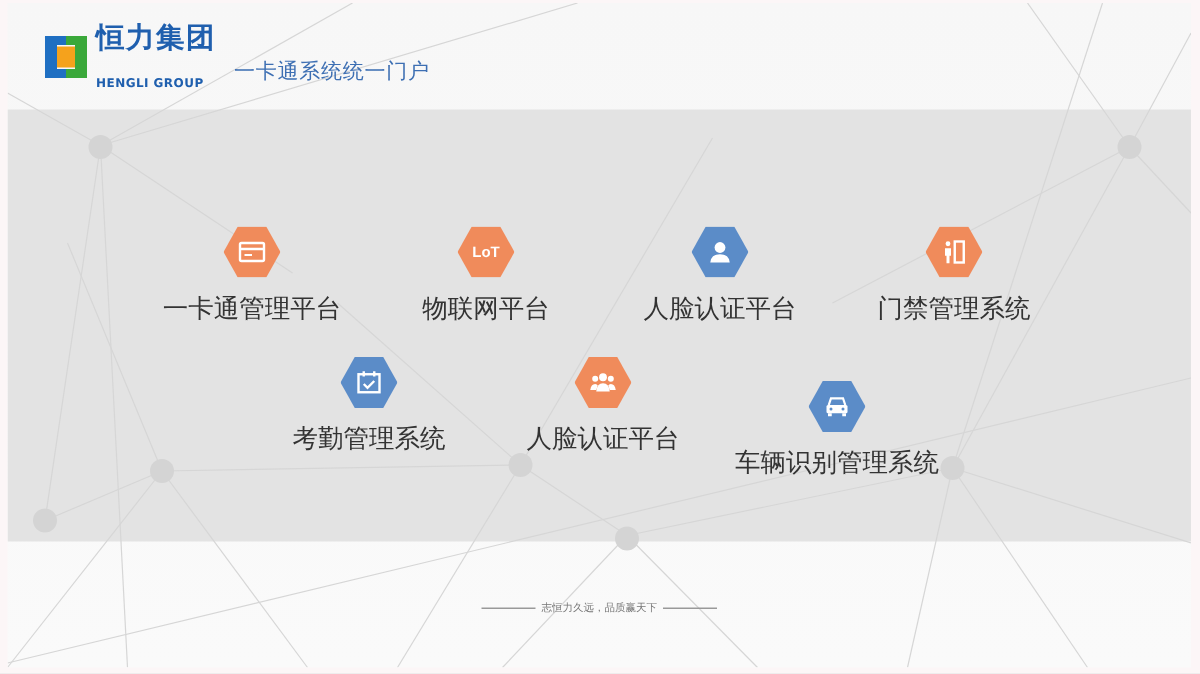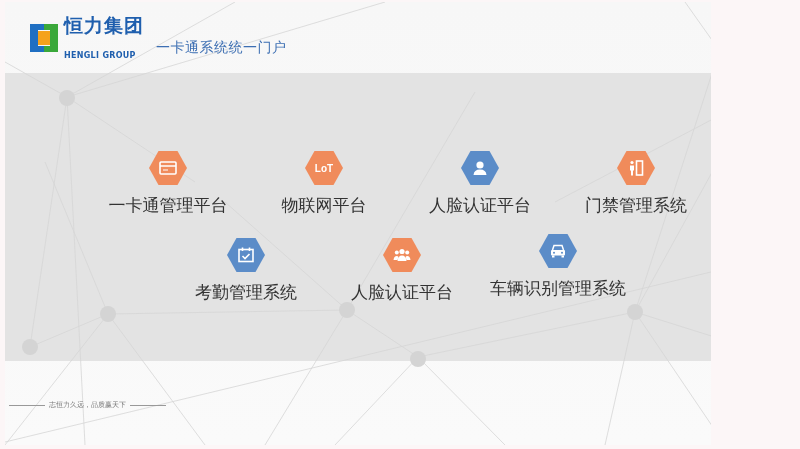--- a/index.html
+++ b/index.html
@@ -2,21 +2,21 @@
 <html><head>
 <meta charset="utf-8">
 <style>
   html, body { margin:0; padding:0; }
   body {
     width:800px; height:449px; overflow:hidden; position:relative;
     background:#fcf6f7;
     font-family:"DejaVu Sans", "Liberation Sans", sans-serif;
   }
   .frame {
-    position:absolute; left:5px; top:2px; width:706px; height:443px;
+    position:absolute; left:5px; top:2px; width:789px; height:443px;
     background:linear-gradient(180deg,#f7f7f7 0%, #fafafa 100%);
     overflow:hidden;
   }
   .band {
     position:absolute; left:0; top:71px; width:789px; height:288px;
     background:#e3e3e3;
   }
   svg.net { position:absolute; left:0; top:0; width:789px; height:443px; }
   .header { position:absolute; left:25px; top:20px; height:32px; display:flex; align-items:center; }
   .logo-mark { width:28px; height:28px; position:relative; margin-right:6px; }
@@ -37,21 +37,21 @@
     width:38px; height:34px; position:relative;
     clip-path:polygon(25% 0, 75% 0, 100% 50%, 75% 100%, 25% 100%, 0 50%);
     display:flex; align-items:center; justify-content:center;
   }
   .hex.orange { background:#f08b5b; }
   .hex.blue { background:#5b8cc8; }
   .tile-label { margin-top:9px; font-size:17px; color:#333; white-space:nowrap; }
   .hex svg { width:20px; height:18px; }
   .lot { color:#fff; font-size:10px; font-weight:bold; font-family:"Liberation Sans", sans-serif; }
 
-  .footer { position:absolute; left:0; width:789px; top:398px; display:flex; justify-content:flex-start; align-items:center; }
+  .footer { position:absolute; left:0; width:789px; top:398px; display:flex; justify-content:center; align-items:center; }
   .footer .line { width:36px; height:1px; background:#999; margin:0 4px; }
   .footer .txt { font-size:7px; color:#777; }
 </style>
 </head>
 <body>
 
 <div class="frame">
   <div class="band"></div>
 
   <svg class="net" viewBox="0 0 789 443">
@@ -171,21 +171,21 @@
           <circle cx="4.8" cy="6.5" r="2" fill="#fff"></circle>
           <circle cx="15.2" cy="6.5" r="2" fill="#fff"></circle>
           <path d="M5.5 15 Q6 9.5 10 9.5 Q14 9.5 14.5 15 Z" fill="#fff"></path>
           <path d="M1.5 14 Q2 10 4.8 10 Q6 10 6.5 11 L5.5 14 Z" fill="#fff"></path>
           <path d="M18.5 14 Q18 10 15.2 10 Q14 10 13.5 11 L14.5 14 Z" fill="#fff"></path>
         </svg>
     </div>
     <span class="tile-label">人脸认证平台</span>
   </div>
 
-  <div class="tile" style="left:498px; top:232px;">
+  <div class="tile" style="left:498px; top:252px;">
     <div class="hex blue">
       <svg viewBox="0 0 20 18">
           <path d="M4.5 8 L6 3.5 H14 L15.5 8" fill="none" stroke="#fff" stroke-width="1.5"></path>
           <rect x="3" y="8" width="14" height="5.5" rx="1" fill="#fff"></rect>
           <rect x="4" y="13.5" width="2.5" height="2" fill="#fff"></rect>
           <rect x="13.5" y="13.5" width="2.5" height="2" fill="#fff"></rect>
           <circle cx="6" cy="10.7" r="1" fill="#5b8cc8"></circle>
           <circle cx="14" cy="10.7" r="1" fill="#5b8cc8"></circle>
         </svg>
     </div>

